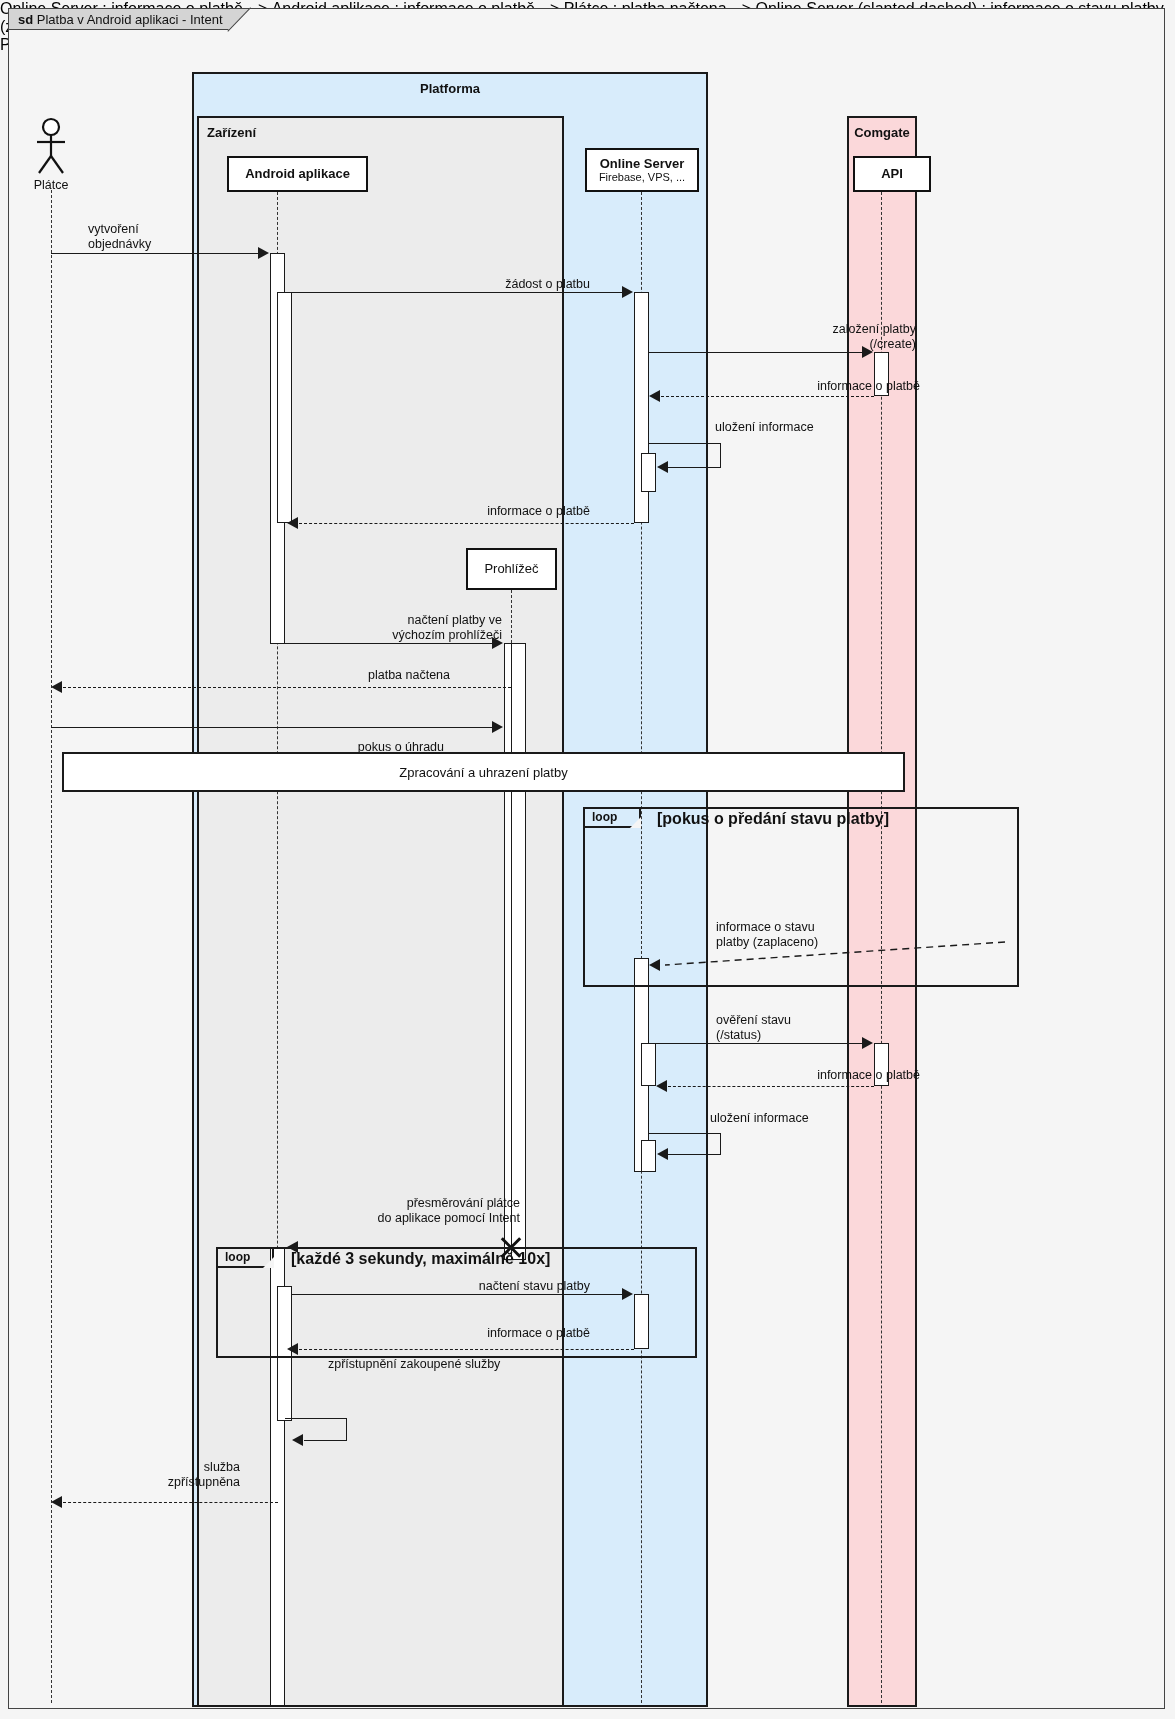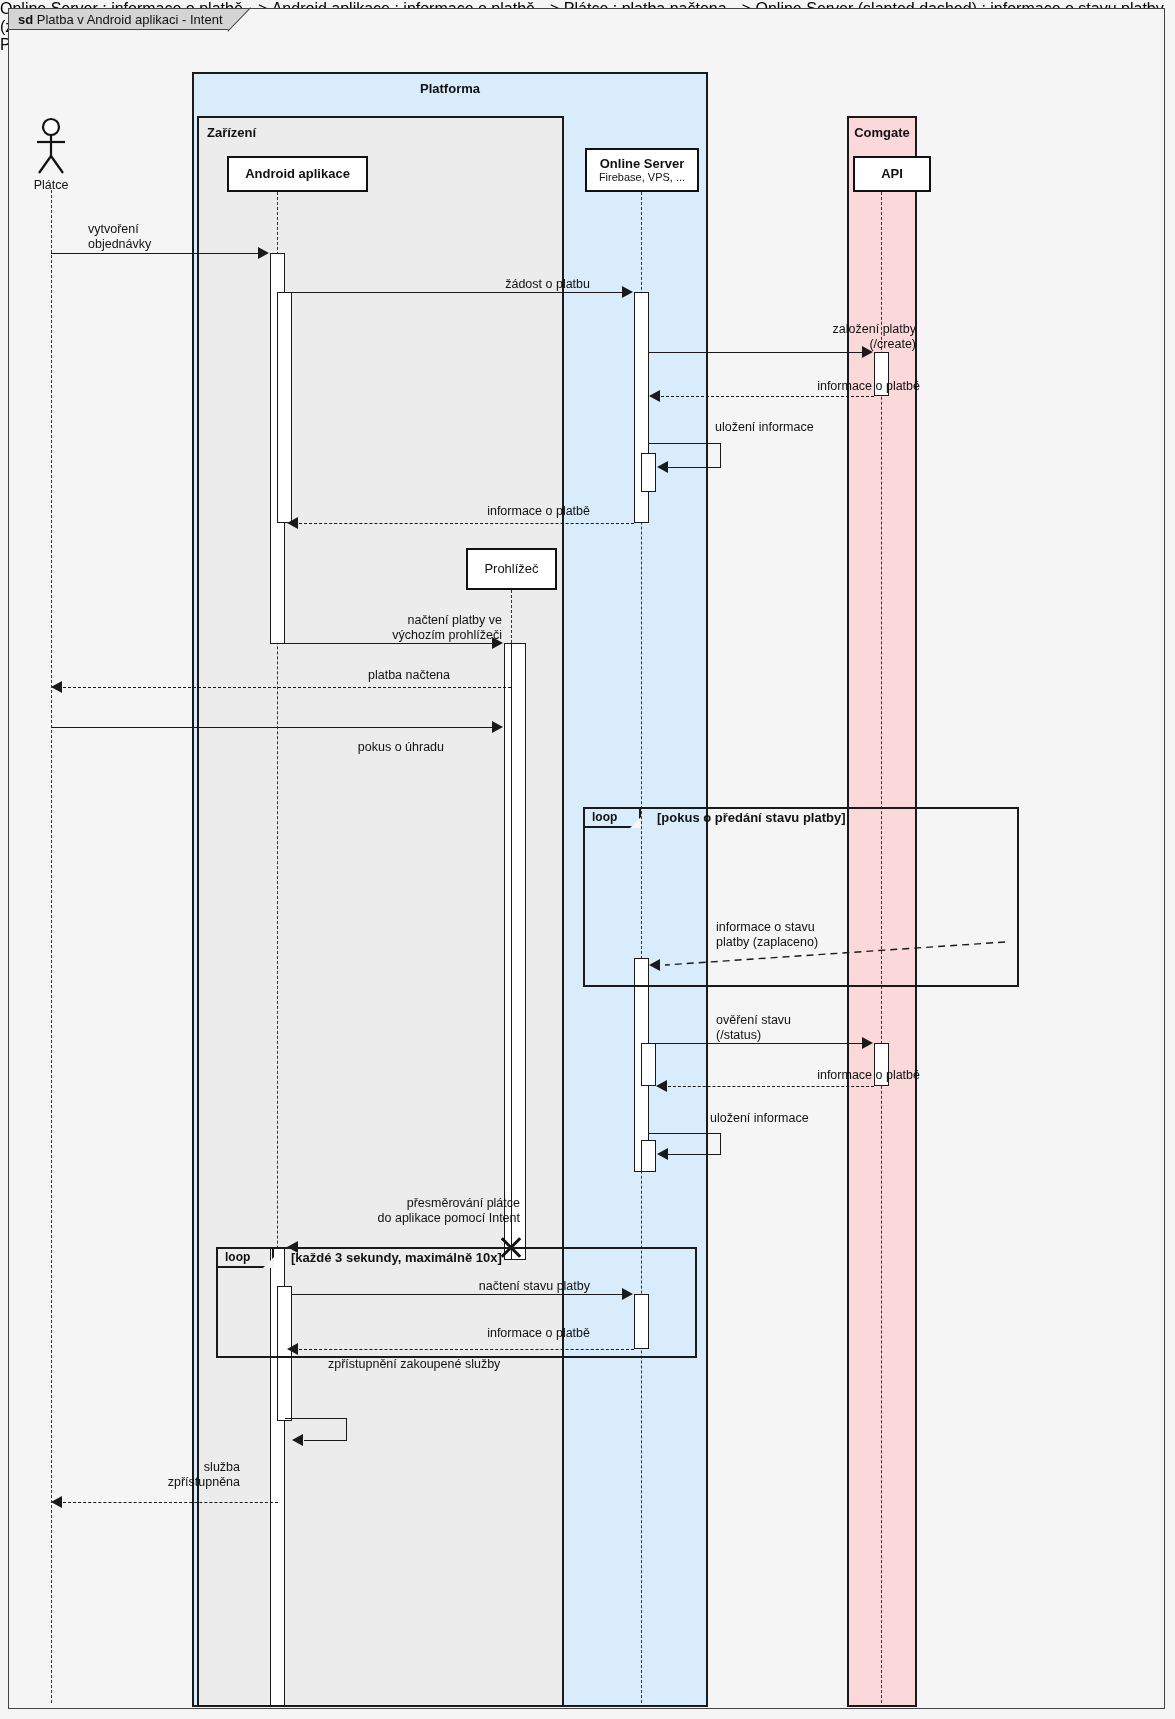--- a/index.html
+++ b/index.html
@@ -171,21 +171,21 @@
   }
   .frag-op-fold {
     position: absolute;
     width: 0; height: 0;
     border-style: solid;
     border-width: 0 0 11px 11px;
     border-color: transparent transparent #f5f5f5 transparent;
   }
   .frag-guard {
     position: absolute;
-    font-size: 13px;
+    font-size: 16px;
     font-weight: bold;
     color: #111;
     white-space: nowrap;
   }
 
   
   .refband {
     position: absolute;
     box-sizing: border-box;
     background: #ffffff;
@@ -368,20 +368,23 @@
   <div class="msg-label center" style="left:230px; top:668px; width:220px;">platba načtena</div>
   <div class="msg-line dashed" style="left:63px; top:687px; width:448px;"></div>
   <div class="arrow-l" style="left:51px; top:681px;"></div>
 
   
   <div class="msg-label center" style="left:224px; top:708px; width:220px;margin-top:32px;">pokus o úhradu</div>
   <div class="msg-line" style="left:51px; top:727px; width:442px;"></div>
   <div class="arrow-r" style="left:492px; top:721px;"></div>
 
   
+  <div class="refband" style="left:62px; top:752px; width:843px; height:40px;">
+    <span>Zpracování a uhrazení platby</span>
+  </div>
 
   
   <div class="frag" style="left:583px; top:807px; width:436px; height:180px;"></div>
   <div class="frag-op" style="left:583px; top:807px; width:58px; height:21px;">loop</div>
   <div class="frag-op-fold" style="left:630px; top:817px;"></div>
   <div class="frag-guard" style="left:657px; top:810px;">[pokus o předání stavu platby]</div>
 
   
 
    Online Server (slanted dashed) : informace o stavu platby (zaplaceno) --&gt;

